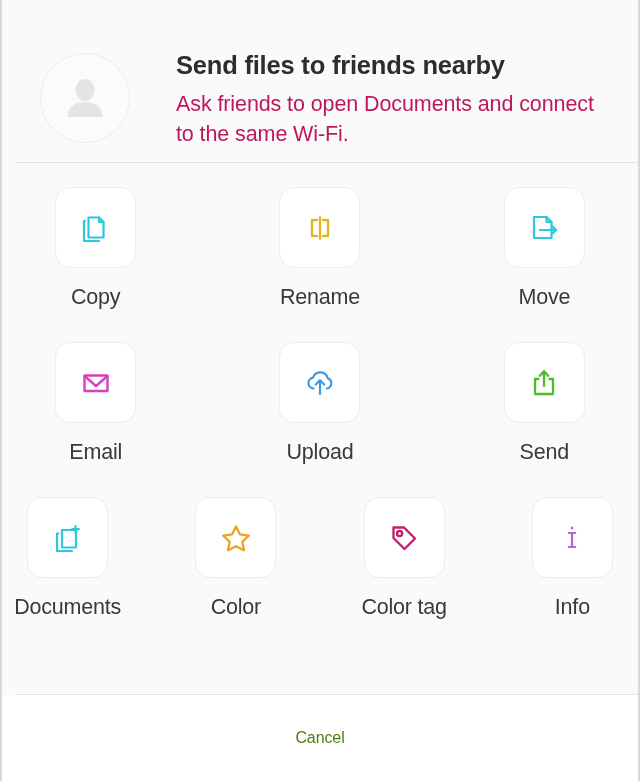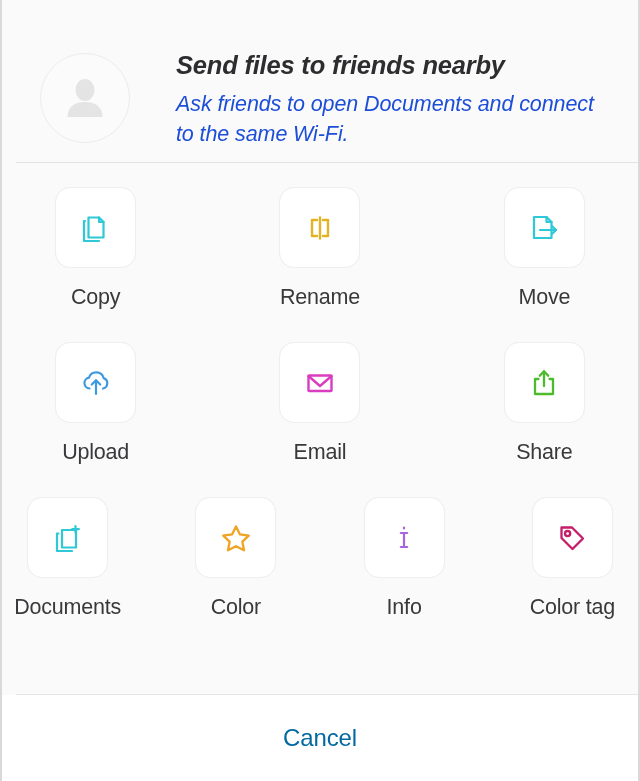--- a/index.html
+++ b/index.html
@@ -26,21 +26,20 @@
     border-right: 2px solid #d9d9d9;
   }
 
   
   .header {
     display: flex;
     align-items: flex-start;
     padding: 48px 26px 0 26px;
     height: 162px;
     box-sizing: border-box;
-    font-style: italic;
   }
 
   .avatar {
     width: 88px;
     height: 88px;
     min-width: 88px;
     border-radius: 50%;
     border: 1px solid #ececec;
     background: #fbfbfb;
     display: flex;
@@ -59,21 +58,21 @@
     font-size: 25.5px;
     font-weight: bold;
     color: #2d2d2f;
     letter-spacing: -0.2px;
     line-height: 30px;
   }
 
   .header-sub {
     margin-top: 9px;
     font-size: 21.5px;
-    color: #1d4ed8;
+    color: #be185d;
     line-height: 30px;
     letter-spacing: -0.1px;
     max-width: 420px;
   }
 
   
   .divider-top {
     height: 1px;
     background: #e3e3e3;
     margin: 0 0 0 14px;
@@ -128,22 +127,22 @@
 
   .footer {
     height: 86px;
     background: #ffffff;
     display: flex;
     align-items: center;
     justify-content: center;
   }
 
   .cancel-label {
-    font-size: 24px;
-    color: #0369a1;
+    font-size: 16px;
+    color: #4d7c0f;
     letter-spacing: -0.1px;
   }
 
   svg { display: block; }
 </style>
 </head>
 <body>
 
 <div class="sheet">
 
@@ -208,53 +207,53 @@
 
 
     </div>
 
     <div class="grid-row">
 
 
       <div class="cell">
         <div class="tile">
           <svg width="40" height="40" viewBox="0 0 40 40" aria-hidden="true">
+            <g fill="none" stroke="#d93ec0" stroke-width="2.4" stroke-linejoin="round" stroke-linecap="round">
+              <rect x="8.5" y="12.5" width="23" height="15.5" rx="0.6"></rect>
+              <path d="M8.5 13 L20 23 L31.5 13"></path>
+            </g>
+          </svg>
+        </div>
+        <div class="cell-label">Email</div>
+      </div>
+
+      <div class="cell">
+        <div class="tile">
+          <svg width="40" height="40" viewBox="0 0 40 40" aria-hidden="true">
             <g fill="none" stroke="#3d9ae0" stroke-width="2.2" stroke-linejoin="round" stroke-linecap="round">
               <path d="M13.5 25.5 A5.5 5.5 0 0 1 13 14.6 A7.6 7.6 0 0 1 27.6 15.1 A5.4 5.4 0 0 1 27 25.5"></path>
               <path d="M20 31 V17.5"></path>
               <path d="M15.8 21.5 L20 17.2 L24.2 21.5"></path>
             </g>
           </svg>
         </div>
         <div class="cell-label">Upload</div>
       </div>
 
       <div class="cell">
         <div class="tile">
           <svg width="40" height="40" viewBox="0 0 40 40" aria-hidden="true">
-            <g fill="none" stroke="#d93ec0" stroke-width="2.4" stroke-linejoin="round" stroke-linecap="round">
-              <rect x="8.5" y="12.5" width="23" height="15.5" rx="0.6"></rect>
-              <path d="M8.5 13 L20 23 L31.5 13"></path>
-            </g>
-          </svg>
-        </div>
-        <div class="cell-label">Email</div>
-      </div>
-
-      <div class="cell">
-        <div class="tile">
-          <svg width="40" height="40" viewBox="0 0 40 40" aria-hidden="true">
             <g fill="none" stroke="#4cbb2c" stroke-width="2.3" stroke-linejoin="round" stroke-linecap="round">
               <path d="M14.5 16 H11 V31 H29 V16 H25.5"></path>
               <path d="M20 8.5 V23"></path>
               <path d="M15.8 12.8 L20 8.4 L24.2 12.8"></path>
             </g>
           </svg>
         </div>
-        <div class="cell-label">Share</div>
+        <div class="cell-label">Send</div>
       </div>
 
     </div>
 
     <div class="grid-row">
 
       <div class="cell">
         <div class="tile">
           <svg width="40" height="40" viewBox="0 0 40 40" aria-hidden="true">
             <g fill="none" stroke="#2ec8d6" stroke-width="2.2" stroke-linejoin="round" stroke-linecap="round">
@@ -273,43 +272,43 @@
           <svg width="40" height="40" viewBox="0 0 40 40" aria-hidden="true">
             <path d="M20 8.5 L24 16.4 L32.8 17.6 L26.4 23.7 L28 32.3 L20 28.2 L12 32.3 L13.6 23.7 L7.2 17.6 L16 16.4 Z" fill="none" stroke="#f0a323" stroke-width="2.3" stroke-linejoin="round"></path>
           </svg>
         </div>
         <div class="cell-label">Color</div>
       </div>
 
       <div class="cell">
         <div class="tile">
           <svg width="40" height="40" viewBox="0 0 40 40" aria-hidden="true">
+            <g fill="none" stroke="#c61d6a" stroke-width="2.3" stroke-linejoin="round" stroke-linecap="round">
+              <path d="M9.5 9.5 L20 9.5 L31 20.5 L20.5 31 L9.5 20 Z"></path>
+              <circle cx="15.6" cy="15.6" r="2.6"></circle>
+            </g>
+          </svg>
+        </div>
+        <div class="cell-label">Color tag</div>
+      </div>
+
+      <div class="cell">
+        <div class="tile">
+          <svg width="40" height="40" viewBox="0 0 40 40" aria-hidden="true">
             <g fill="none" stroke="#a964e0" stroke-width="2.2" stroke-linecap="round">
               <path d="M20 9.5 V10.4"></path>
               <path d="M20 15.5 V28.5"></path>
               <path d="M16.8 15 H23.2"></path>
               <path d="M16.8 29 H23.2"></path>
             </g>
           </svg>
         </div>
         <div class="cell-label">Info</div>
       </div>
 
-      <div class="cell">
-        <div class="tile">
-          <svg width="40" height="40" viewBox="0 0 40 40" aria-hidden="true">
-            <g fill="none" stroke="#c61d6a" stroke-width="2.3" stroke-linejoin="round" stroke-linecap="round">
-              <path d="M9.5 9.5 L20 9.5 L31 20.5 L20.5 31 L9.5 20 Z"></path>
-              <circle cx="15.6" cy="15.6" r="2.6"></circle>
-            </g>
-          </svg>
-        </div>
-        <div class="cell-label">Color tag</div>
-      </div>
-
     </div>
 
   </div>
 
   <div class="divider-bottom"></div>
   <div class="footer">
     <span class="cancel-label">Cancel</span>
   </div>
 
 </div>

